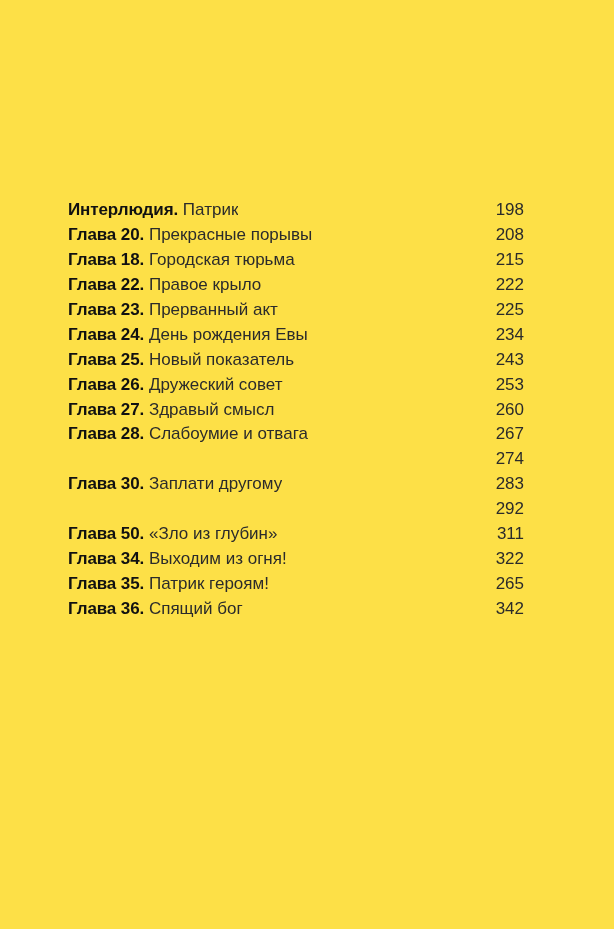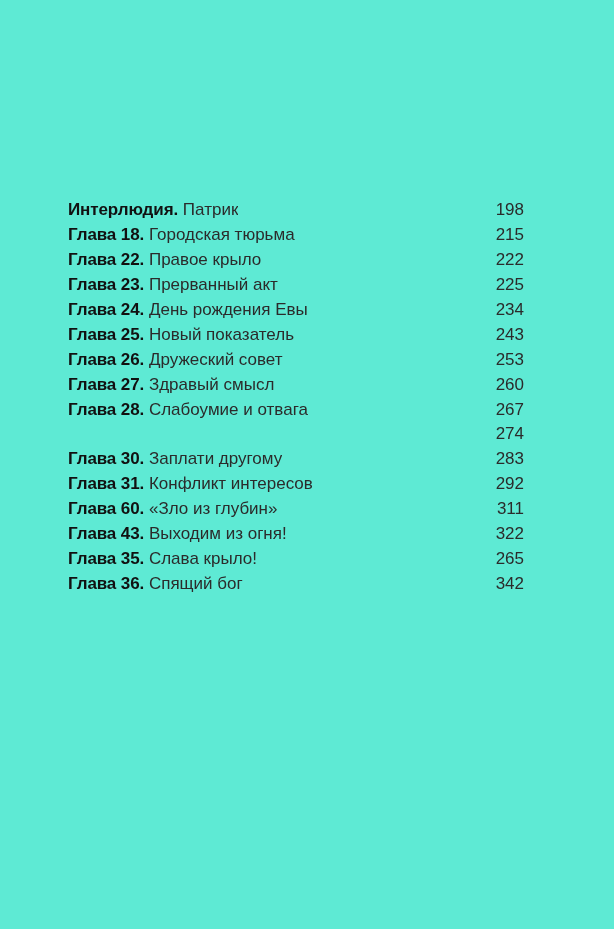--- a/index.html
+++ b/index.html
@@ -13,21 +13,21 @@
     background: #ffffff;
     font-family: "Liberation Sans", "DejaVu Sans", sans-serif;
     -webkit-font-smoothing: antialiased;
     overflow: hidden;
   }
 
   .page {
     position: relative;
     width: 614px;
     height: 929px;
-    background: #5eead4;
+    background: #fde047;
     box-sizing: border-box;
   }
 
   
   .toc {
     position: absolute;
     left: 68px;
     top: 198px;
     width: 456px;
   }
@@ -78,20 +78,25 @@
 <body>
 
 <div class="page">
   <div class="toc" id="toc-list">
       <div class="toc-entry">
         <div class="entry-text"><span class="entry-label">Интерлюдия.</span> <span class="entry-title">Патрик</span></div>
         <div class="entry-spacer"></div>
         <div class="entry-page">198</div>
       </div>
       <div class="toc-entry">
+        <div class="entry-text"><span class="entry-label">Глава 20.</span> <span class="entry-title">Прекрасные порывы</span></div>
+        <div class="entry-spacer"></div>
+        <div class="entry-page">208</div>
+      </div>
+      <div class="toc-entry">
         <div class="entry-text"><span class="entry-label">Глава 18.</span> <span class="entry-title">Городская тюрьма</span></div>
         <div class="entry-spacer"></div>
         <div class="entry-page">215</div>
       </div>
       <div class="toc-entry">
         <div class="entry-text"><span class="entry-label">Глава 22.</span> <span class="entry-title">Правое крыло</span></div>
         <div class="entry-spacer"></div>
         <div class="entry-page">222</div>
       </div>
       <div class="toc-entry">
@@ -127,36 +132,35 @@
       <div class="toc-entry">
         <div class="entry-spacer"></div>
         <div class="entry-page">274</div>
       </div>
       <div class="toc-entry">
         <div class="entry-text"><span class="entry-label">Глава 30.</span> <span class="entry-title">Заплати другому</span></div>
         <div class="entry-spacer"></div>
         <div class="entry-page">283</div>
       </div>
       <div class="toc-entry">
-        <div class="entry-text"><span class="entry-label">Глава 31.</span> <span class="entry-title">Конфликт интересов</span></div>
         <div class="entry-spacer"></div>
         <div class="entry-page">292</div>
       </div>
       <div class="toc-entry">
-        <div class="entry-text"><span class="entry-label">Глава 60.</span> <span class="entry-title">«Зло из глубин»</span></div>
+        <div class="entry-text"><span class="entry-label">Глава 50.</span> <span class="entry-title">«Зло из глубин»</span></div>
         <div class="entry-spacer"></div>
         <div class="entry-page">311</div>
       </div>
       <div class="toc-entry">
-        <div class="entry-text"><span class="entry-label">Глава 43.</span> <span class="entry-title">Выходим из огня!</span></div>
+        <div class="entry-text"><span class="entry-label">Глава 34.</span> <span class="entry-title">Выходим из огня!</span></div>
         <div class="entry-spacer"></div>
         <div class="entry-page">322</div>
       </div>
       <div class="toc-entry">
-        <div class="entry-text"><span class="entry-label">Глава 35.</span> <span class="entry-title">Слава крыло!</span></div>
+        <div class="entry-text"><span class="entry-label">Глава 35.</span> <span class="entry-title">Патрик героям!</span></div>
         <div class="entry-spacer"></div>
         <div class="entry-page">265</div>
       </div>
       <div class="toc-entry">
         <div class="entry-text"><span class="entry-label">Глава 36.</span> <span class="entry-title">Спящий бог</span></div>
         <div class="entry-spacer"></div>
         <div class="entry-page">342</div>
       </div>
     </div>
 </div>

